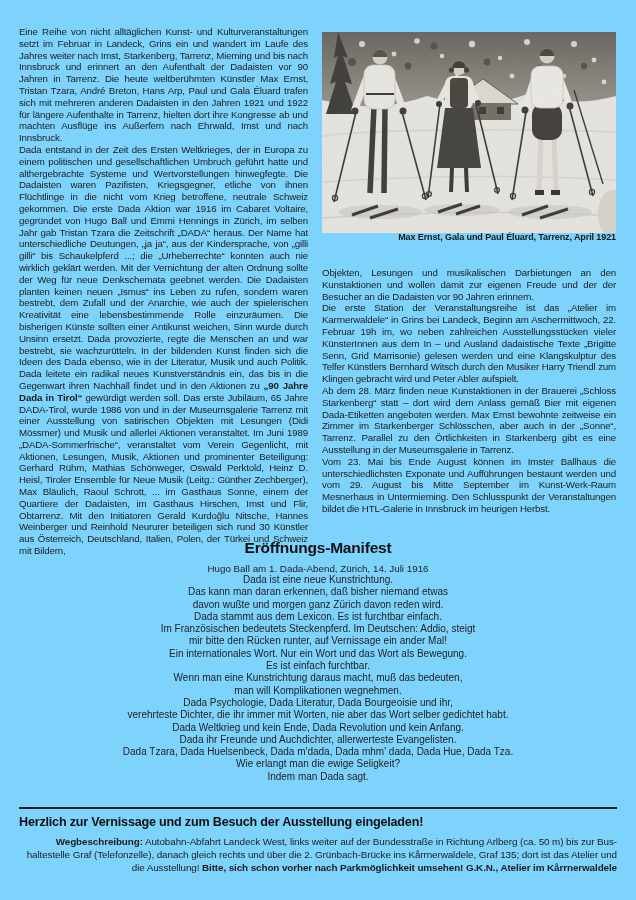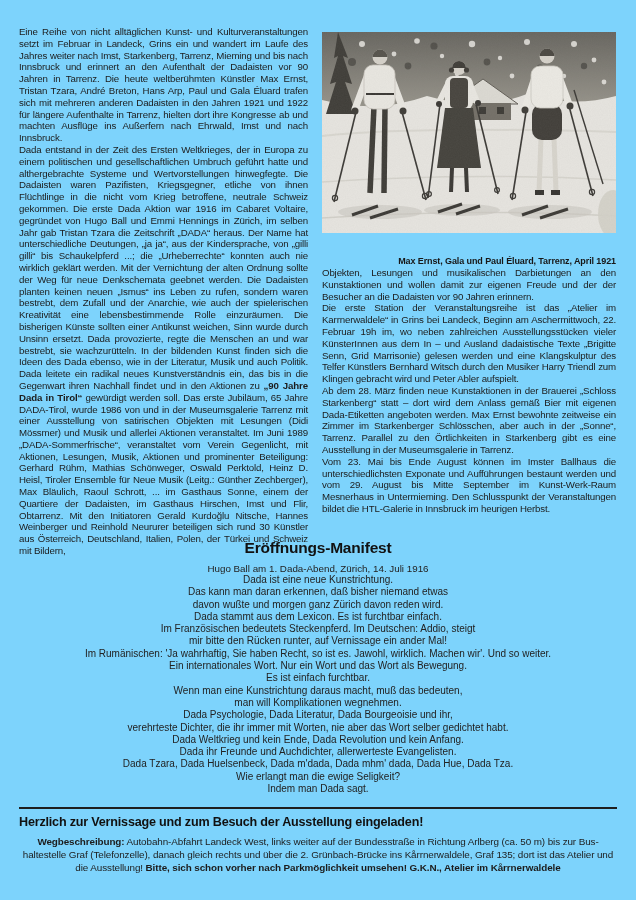--- a/index.html
+++ b/index.html
@@ -18,36 +18,36 @@
   .col-right { left:322px; top:267px; width:294px; }
   .col b { letter-spacing:-0.1px; }
 
   
   .photo {
     position:absolute; left:322px; top:32px; width:294px; height:201px;
     background:#e6e4df; overflow:hidden;
   }
   .photo svg { display:block; width:294px; height:201px; }
   .photo-caption {
-    position:absolute; left:322px; top:256px; width:294px;
+    position:absolute; left:322px; top:232px; width:294px;
     text-align:right; font-weight:bold; font-size:9px; letter-spacing:-0.1px;
     color:#171717;
   }
 
   
   .manifest { position:absolute; left:0; top:539px; width:636px; text-align:center; }
   .manifest-title { font-size:15.5px; font-weight:bold; letter-spacing:-0.2px; color:#111; }
   .manifest-subtitle { font-size:9.8px; margin-top:6px; color:#222; }
   .manifest-lines { margin-top:0; font-size:10px; line-height:12.3px; color:#222; }
 
   
   .footer-rule { position:absolute; left:19px; top:807px; width:598px; height:2px; background:#1e1e1e; }
   .footer { position:absolute; left:19px; top:815px; width:598px; }
   .footer-invite { font-size:12.6px; font-weight:bold; letter-spacing:-0.2px; color:#111; }
-  .footer-directions { margin-top:6px; font-size:9.9px; line-height:13.2px; letter-spacing:-0.1px; text-align:center; }
+  .footer-directions { margin-top:6px; font-size:9.9px; line-height:13.2px; letter-spacing:-0.1px; text-align:right; }
   .footer-directions b { letter-spacing:-0.1px; }
 </style>
 </head>
 <body>
 
 <div class="page">
 
   <div class="col col-left">
     <p>Eine Reihe von nicht alltäglichen Kunst- und Kulturveranstaltungen setzt im Februar in Landeck, Grins ein und wandert im Laufe des Jahres weiter nach Imst, Starkenberg, Tarrenz, Mieming und bis nach Innsbruck und erinnert an den Aufenthalt der Dadaisten vor 90 Jahren in Tarrenz. Die heute weltberühmten Künstler Max Ernst, Tristan Tzara, André Breton, Hans Arp, Paul und Gala Éluard trafen sich mit mehreren anderen Dadaisten in den Jahren 1921 und 1922 für längere Aufenthalte in Tarrenz, hielten dort ihre Kongresse ab und machten Ausflüge ins Außerfern nach Ehrwald, Imst und nach Innsbruck.</p>
     <p><span>Dada entstand in der Zeit des Ersten Weltkrieges, der in Europa zu einem politischen und gesellschaftlichen Umbruch geführt hatte und althergebrachte Systeme und Wertvorstellungen hinwegfegte. Die Dadaisten waren Pazifisten, Kriegsgegner, etliche von ihnen Flüchtlinge in die nicht vom Krieg betroffene, neutrale Schweiz gekommen. Die erste Dada Aktion war 1916 im Cabaret Voltaire, gegründet von Hugo Ball und Emmi Hennings in Zürich, im selben Jahr gab Tristan Tzara die Zeitschrift „DADA“ heraus. Der Name hat unterschiedliche Deutungen, „ja ja“, aus der Kindersprache, von „gilli gilli“ bis Schaukelpferd ...; die „Urheberrechte“ konnten auch nie wirklich geklärt werden. Mit der Vernichtung der alten Ordnung sollte der Weg für neue Denkschemata geebnet werden. Die Dadaisten planten keinen neuen „Ismus“ ins Leben zu rufen, sondern waren bestrebt, dem Zufall und der Anarchie, wie auch der spielerischen Kreativität eine lebensbestimmende Rolle einzuräumen. Die bisherigen Künste sollten einer Antikunst weichen, Sinn wurde durch Unsinn ersetzt. Dada provozierte, regte die Menschen an und war bestrebt, sie wachzurütteln. In der bildenden Kunst finden sich die Ideen des Dada ebenso, wie in der Literatur, Musik und auch Politik. Dada leitete ein radikal neues Kunstverständnis ein, das bis in die Gegenwart ihren Nachhall findet und in den Aktionen zu </span><b>„90 Jahre Dada in Tirol“</b><span> gewürdigt werden soll. Das erste Jubiläum, 65 Jahre DADA-Tirol, wurde 1986 von und in der Museumsgalerie Tarrenz mit einer Ausstellung von satirischen Objekten mit Lesungen (Didi Mössmer) und Musik und allerlei Aktionen veranstaltet. Im Juni 1989 „DADA-Sommerfrische“, veranstaltet vom Verein Gegenlicht, mit Aktionen, Lesungen, Musik, Aktionen und prominenter Beteiligung: Gerhard Rühm, Mathias Schönweger, Oswald Perktold, Heinz D. Heisl, Tiroler Ensemble für Neue Musik (Leitg.: Günther Zechberger), Max Bläulich, Raoul Schrott, ... im Gasthaus Sonne, einem der Quartiere der Dadaisten, im Gasthaus Hirschen, Imst und Flir, Obtarrenz. Mit den Initiatoren Gerald Kurdoğlu Nitsche, Hannes Weinberger und Reinhold Neururer beteiligen sich rund 30 Künstler aus Österreich, Deutschland, Italien, Polen, der Türkei und Schweiz mit Bildern,</span></p>
@@ -192,21 +192,20 @@
   <div class="manifest">
     <div class="manifest-title">Eröffnungs-Manifest</div>
     <div class="manifest-subtitle">Hugo Ball am 1. Dada-Abend, Zürich, 14. Juli 1916</div>
     <div class="manifest-lines">
         <div>Dada ist eine neue Kunstrichtung.</div>
         <div>Das kann man daran erkennen, daß bisher niemand etwas</div>
         <div>davon wußte und morgen ganz Zürich davon reden wird.</div>
         <div>Dada stammt aus dem Lexicon. Es ist furchtbar einfach.</div>
         <div>Im Französischen bedeutets Steckenpferd. Im Deutschen: Addio, steigt</div>
         <div>mir bitte den Rücken runter, auf Vernissage ein ander Mal!</div>
-        <div>Im Rumänischen: 'Ja wahrhaftig, Sie haben Recht, so ist es. Jawohl, wirklich. Machen wir'. Und so weiter.</div>
         <div>Ein internationales Wort. Nur ein Wort und das Wort als Bewegung.</div>
         <div>Es ist einfach furchtbar.</div>
         <div>Wenn man eine Kunstrichtung daraus macht, muß das bedeuten,</div>
         <div>man will Komplikationen wegnehmen.</div>
         <div>Dada Psychologie, Dada Literatur, Dada Bourgeoisie und ihr,</div>
         <div>verehrteste Dichter, die ihr immer mit Worten, nie aber das Wort selber gedichtet habt.</div>
         <div>Dada Weltkrieg und kein Ende, Dada Revolution und kein Anfang.</div>
         <div>Dada ihr Freunde und Auchdichter, allerwerteste Evangelisten.</div>
         <div>Dada Tzara, Dada Huelsenbeck, Dada m'dada, Dada mhm' dada, Dada Hue, Dada Tza.</div>
         <div>Wie erlangt man die ewige Seligkeit?</div>

